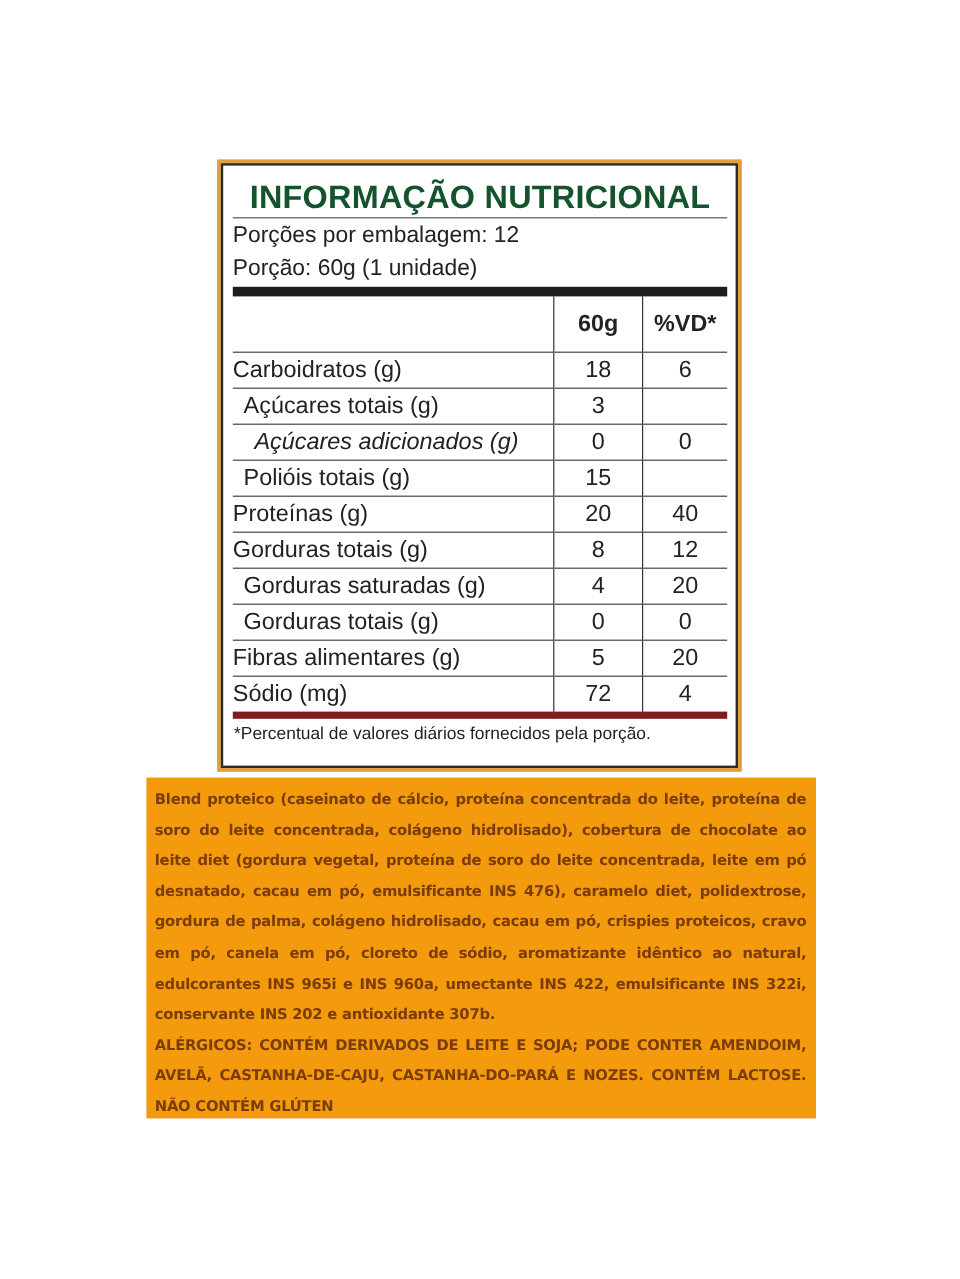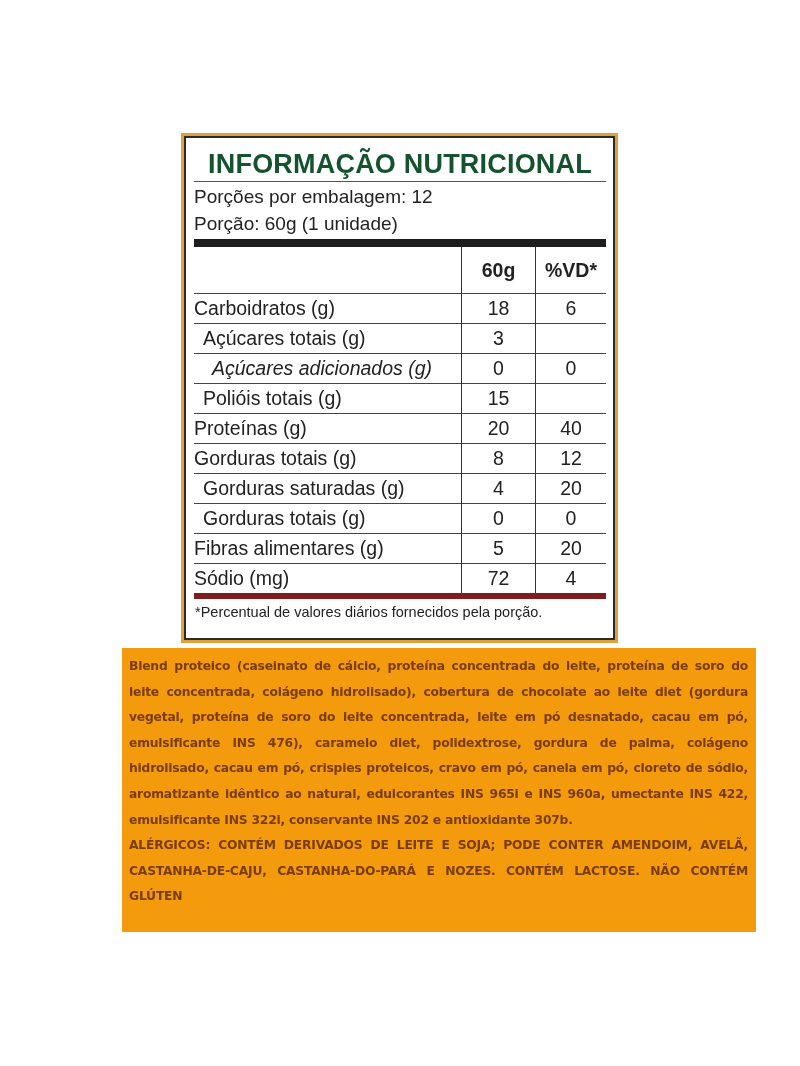--- a/index.html
+++ b/index.html
@@ -29,21 +29,21 @@
   table.nutr tr.last { border-bottom: 6px solid #7f1d1d; }
   table.nutr th { font-weight: bold; height: 38px; line-height: 46px; }
   .c-name { text-align: left; }
   .c-val { width: 73px; text-align: center; border-left: 1px solid #333; }
   .c-vd  { width: 70px; text-align: center; border-left: 1px solid #333; }
   .ind1 { padding-left: 9px !important; }
   .ind2 { padding-left: 18px !important; font-style: italic; }
   .footnote { font-size: 14.5px; line-height: 26px; color: #222; padding-left: 1px; }
 
   .ingredients {
-    position: absolute; left: 122px; top: 648px; width: 634px; height: 284px;
+    position: absolute; left: 122px; top: 648px; width: 558px; height: 284px;
     background: #f39a0d; box-sizing: border-box; padding: 6px 8px 0 7px;
     font-family: "DejaVu Sans", sans-serif; font-size: 12.3px; line-height: 25.6px;
     color: #7a3c08; text-align: justify; font-weight: bold; letter-spacing: -0.2px;
   }
   .ingredients p { margin: 0; }
   .allergens { text-transform: uppercase; }
 </style>
 </head>
 <body>
 

